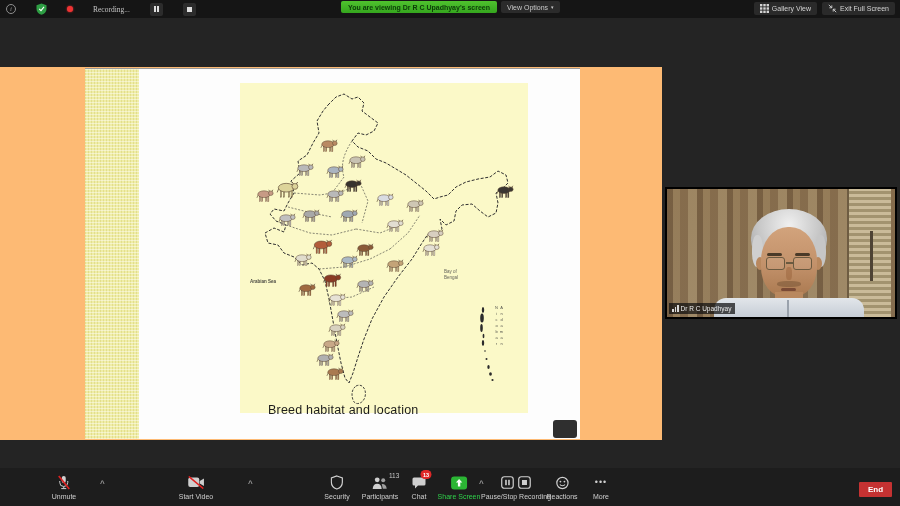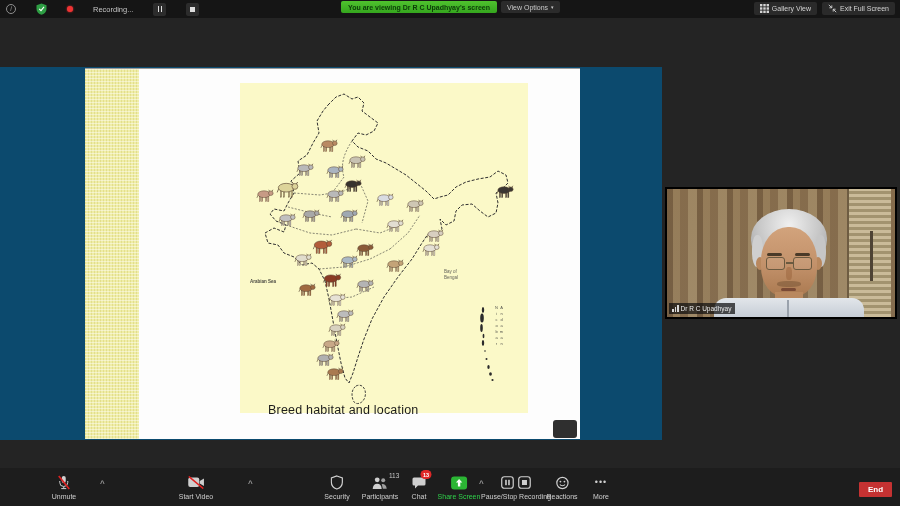--- a/index.html
+++ b/index.html
@@ -1,35 +1,35 @@
 <!DOCTYPE html>
 <html><head>
 <meta charset="utf-8">
 <style>
   * { margin:0; padding:0; box-sizing:border-box; }
   html,body { width:900px; height:506px; overflow:hidden; background:#222; font-family:"Liberation Sans", sans-serif; }
   .stage { position:relative; width:900px; height:506px; background:#242424; }
 
   
   .topbar { position:absolute; left:0; top:0; width:900px; height:18px; background:#151515; }
-  .tb-left { position:absolute; left:6px; top:0; height:18px; display:flex; align-items:center; gap:20px; }
+  .tb-left { position:absolute; left:6px; top:0; height:18px; display:flex; align-items:center; gap:20px;font-family:Liberation Serif, serif; }
   .ic-info { width:10px; height:10px; border:1px solid #8f8f8f; border-radius:50%; color:#8f8f8f; font-size:7px; line-height:8px; text-align:center; font-style:italic; }
   .rec-dot { width:6px; height:6px; border-radius:50%; background:#e33; box-shadow:0 0 2px #e33; }
   .rec-label { color:#c4c4c4; font-size:7.5px; }
   .mini-btn { width:13px; height:13px; background:#2c2c2c; border-radius:2px; display:flex; align-items:center; justify-content:center; gap:1.5px; }
   .pause-bar { width:1.6px; height:6px; background:#dedede; }
   .stop-sq { width:5px; height:5px; background:#dedede; }
   .tb-center { position:absolute; left:341px; top:1px; display:flex; gap:4px; }
   .banner { height:12px; background:linear-gradient(180deg,#4fc22e,#35a61e); border-radius:2px; color:#0c3c08; font-size:7px; font-weight:bold; display:flex; align-items:center; padding:0 7px; }
   .viewopt { height:12px; background:#2b2b2b; border-radius:2px; color:#c9c9c9; font-size:7px; display:flex; align-items:center; gap:3px; padding:0 6px; }
   .tb-right { position:absolute; right:5px; top:2px; display:flex; gap:5px; }
   .tb-btn { height:13px; background:#2a2a2a; border-radius:2px; color:#d4d4d4; font-size:7px; display:flex; align-items:center; gap:3px; padding:0 6px; }
 
   
-  .screenshare { position:absolute; left:0; top:67px; width:662px; height:373px; background:#0c4a6e; }
+  .screenshare { position:absolute; left:0; top:67px; width:662px; height:373px; background:#fdba74; }
   .slide { position:absolute; left:85px; top:1px; width:495px; height:371px; background:#fdfdfd; border-top:1px solid #9a9a9a; }
   .stripe { position:absolute; left:0; top:0; width:54px; height:100%; background:
       repeating-linear-gradient(0deg, rgba(255,255,255,.45) 0 1px, rgba(0,0,0,0) 1px 3px),
       repeating-linear-gradient(90deg, rgba(214,208,110,.5) 0 1px, rgba(0,0,0,0) 1px 3px),
       #efeda8; }
   .mapbox { position:absolute; left:155px; top:14px; width:288px; height:330px; background:#fbf9c8; }
   .mapbox svg.india { position:absolute; left:0; top:0; }
   .cow { position:absolute; }
   .sea-label { position:absolute; left:10px; top:196px; font-size:4.5px; font-weight:bold; color:#4a4a42; }
   .bay-label { position:absolute; left:204px; top:186px; width:26px; font-size:4.5px; color:#63635a; line-height:1.25; }

